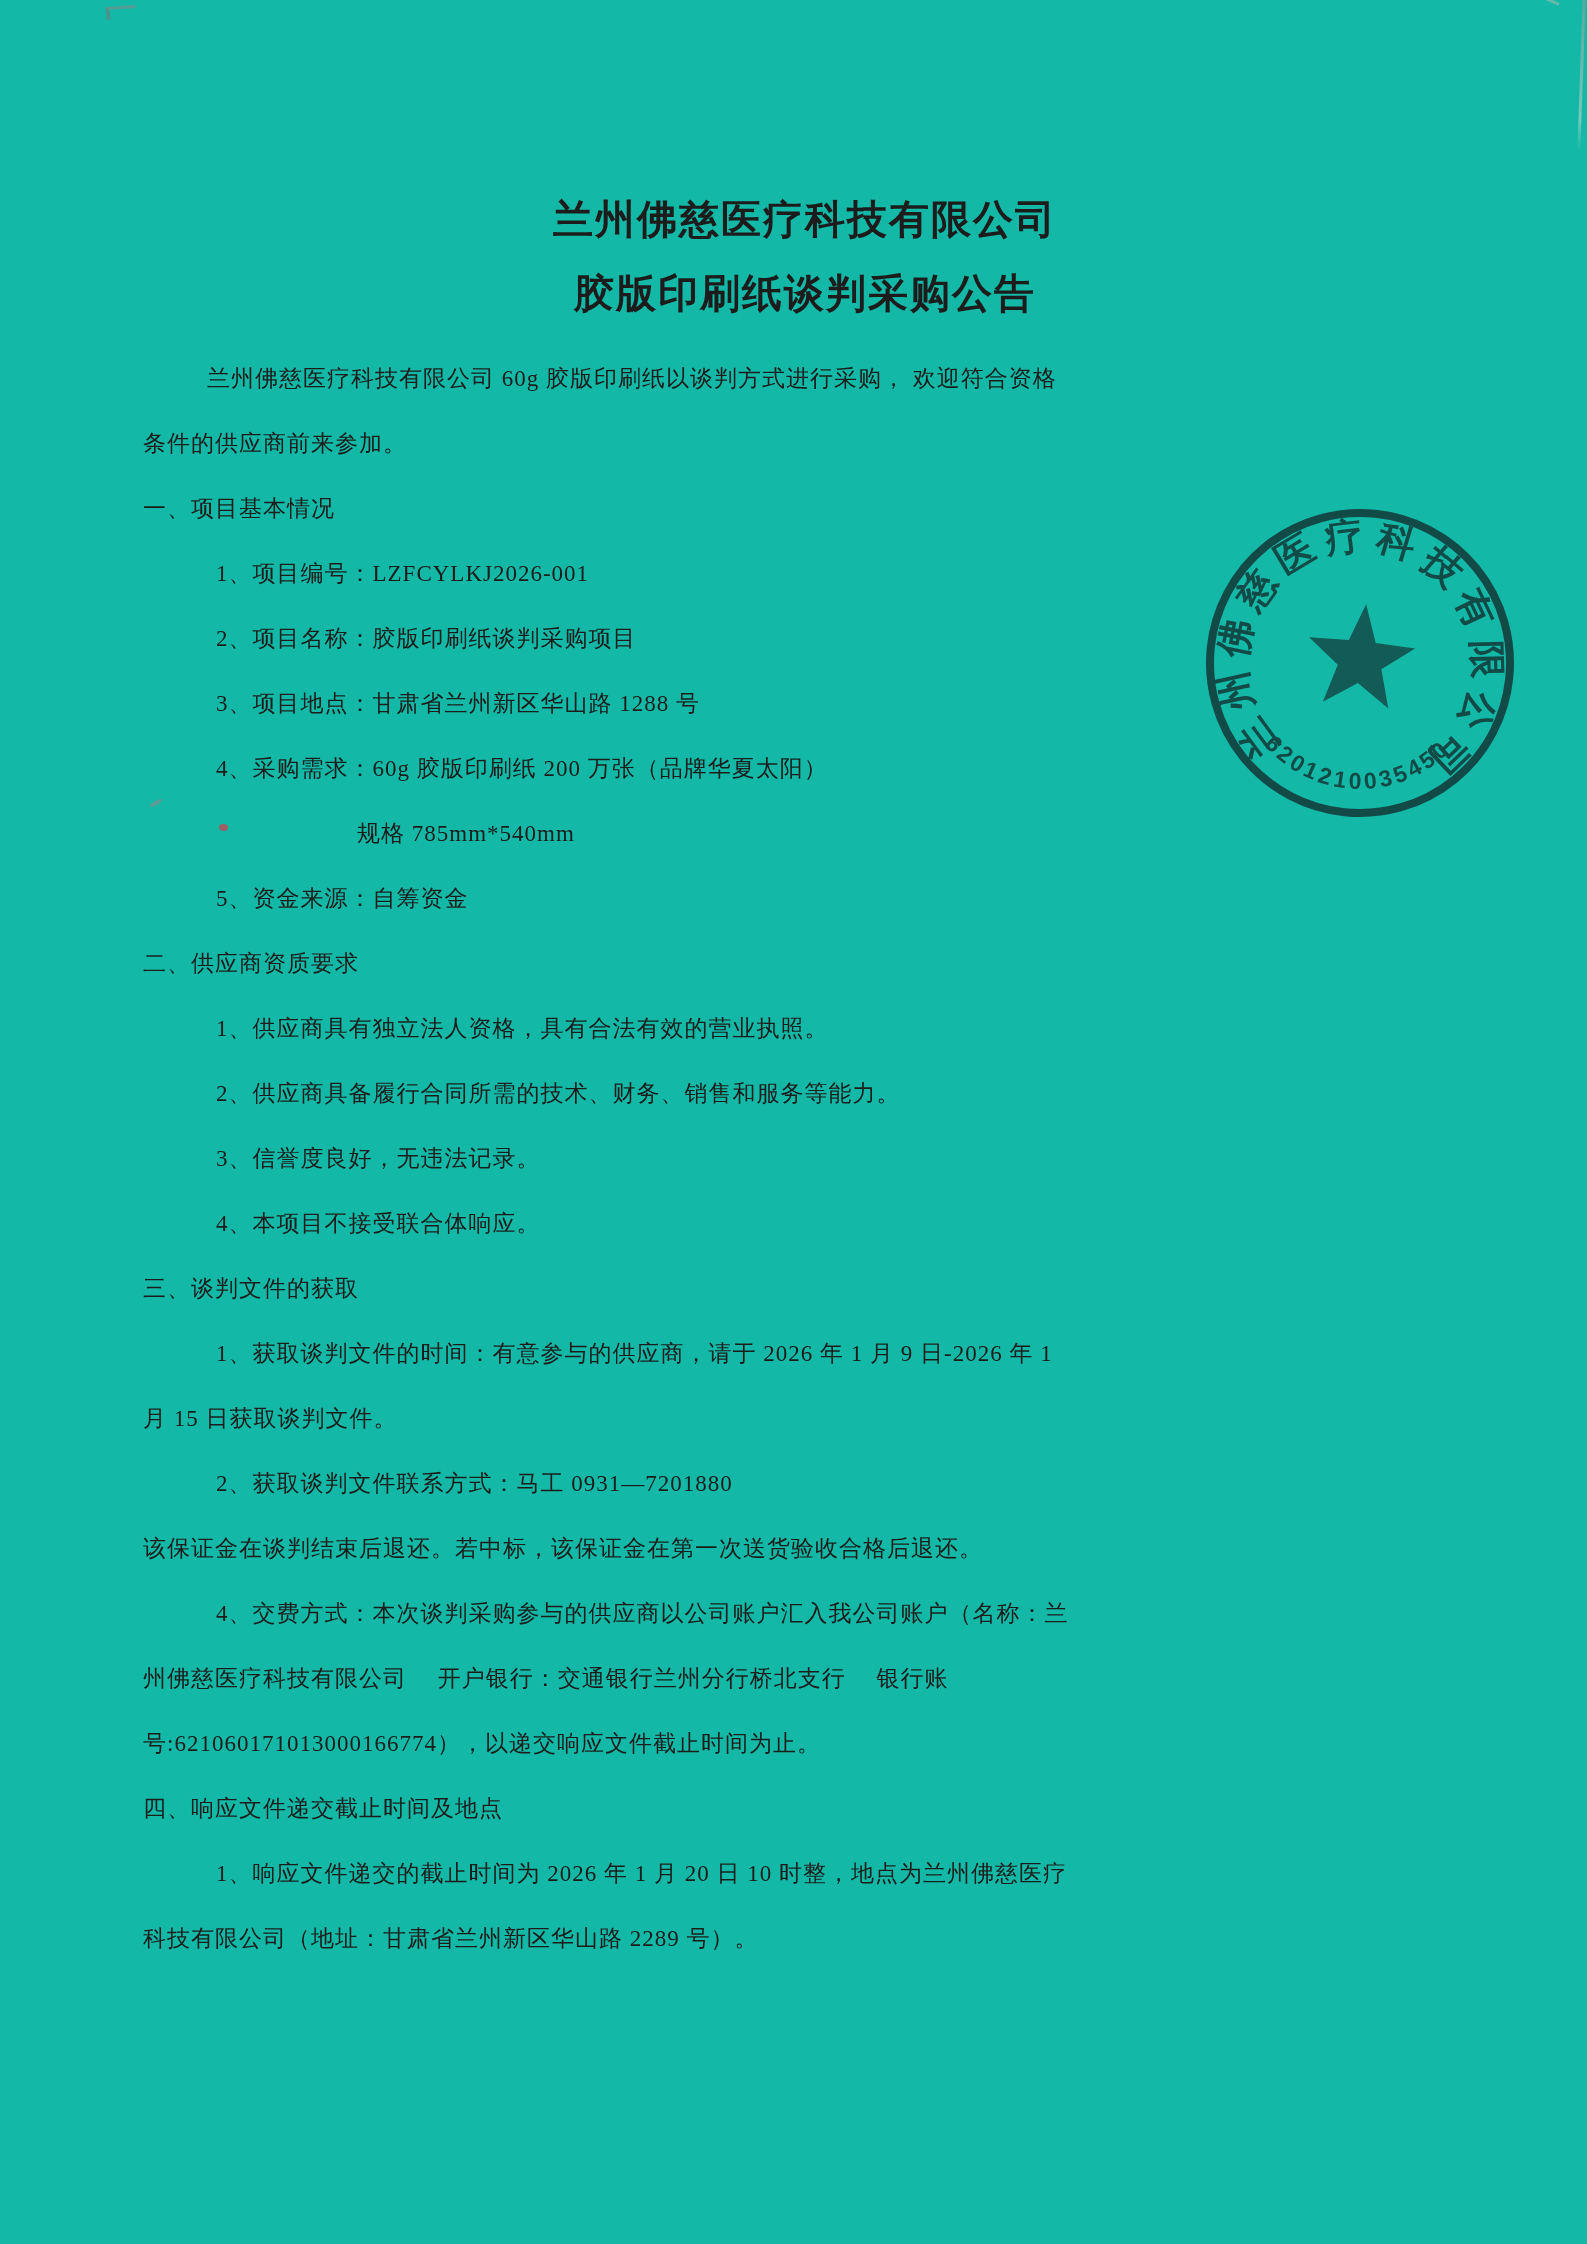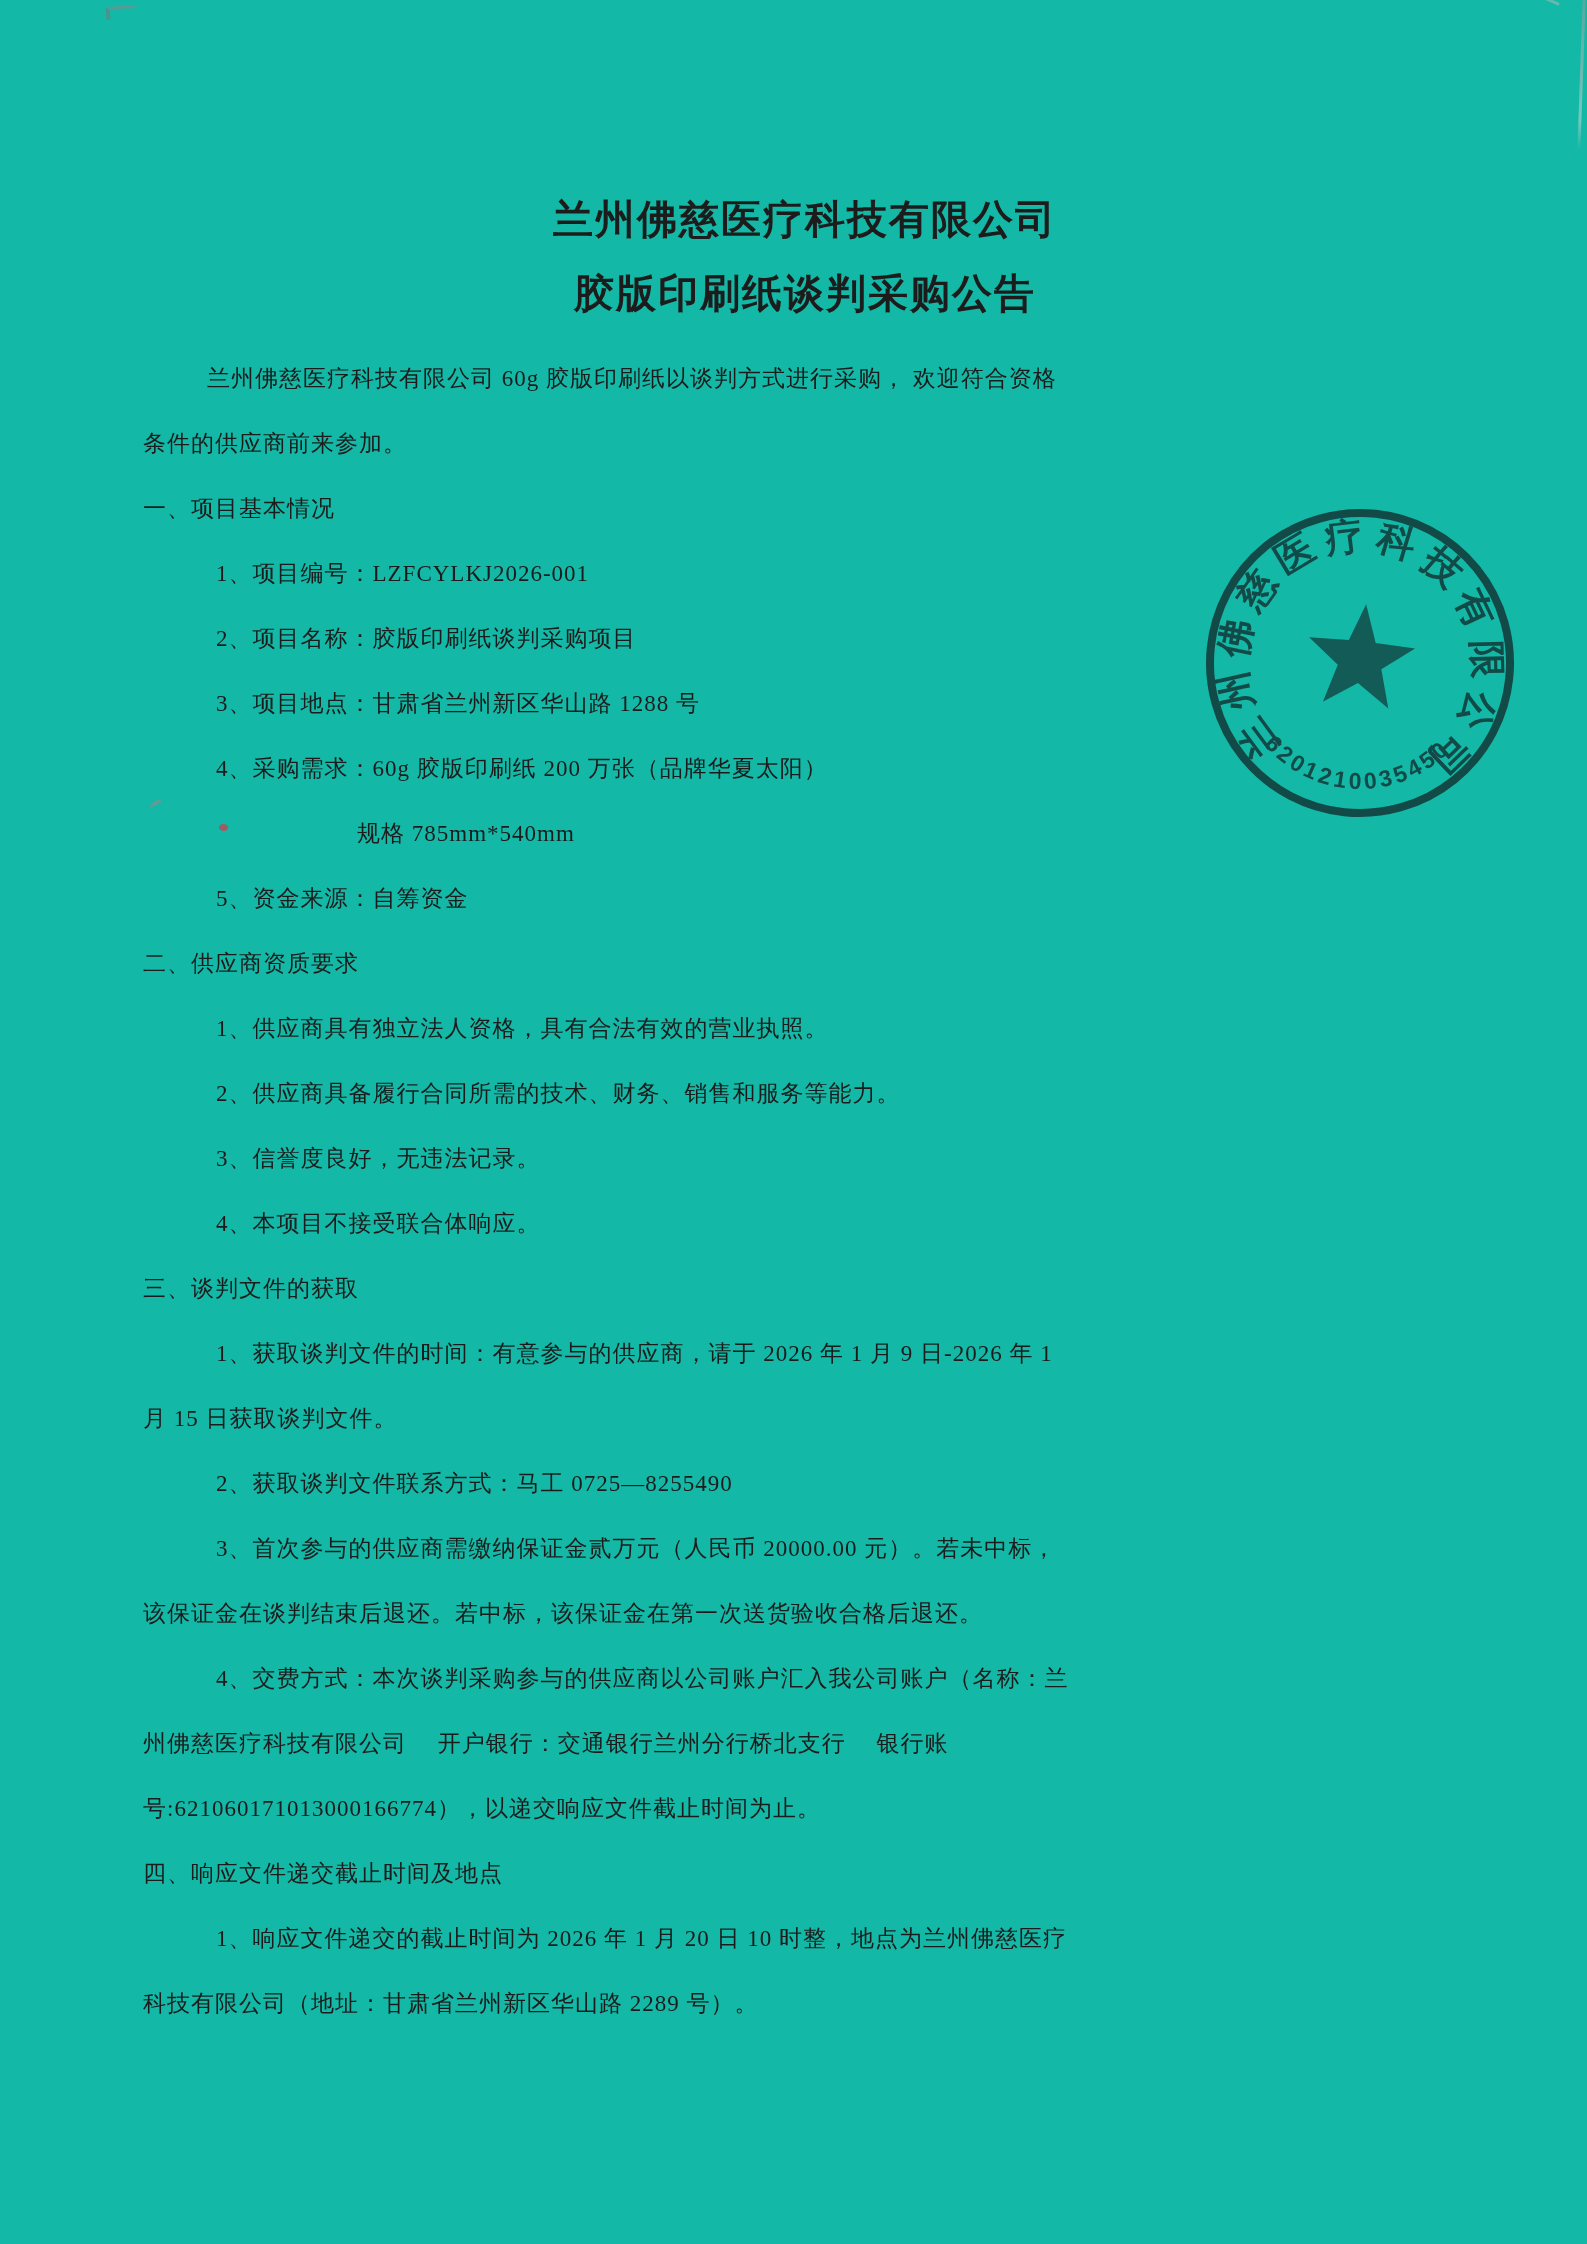--- a/index.html
+++ b/index.html
@@ -99,22 +99,21 @@
         <div class="line spec">规格 785mm*540mm</div>
         <div class="line item">5、资金来源：自筹资金</div>
         <div class="line section">二、供应商资质要求</div>
         <div class="line item">1、供应商具有独立法人资格，具有合法有效的营业执照。</div>
         <div class="line item">2、供应商具备履行合同所需的技术、财务、销售和服务等能力。</div>
         <div class="line item">3、信誉度良好，无违法记录。</div>
         <div class="line item">4、本项目不接受联合体响应。</div>
         <div class="line section">三、谈判文件的获取</div>
         <div class="line item">1、获取谈判文件的时间：有意参与的供应商，请于 2026 年 1 月 9 日-2026 年 1</div>
         <div class="line wrap">月 15 日获取谈判文件。</div>
-        <div class="line item">2、获取谈判文件联系方式：马工 0725—8255490</div>
-        <div class="line item">3、首次参与的供应商需缴纳保证金贰万元（人民币 20000.00 元）。若未中标，</div>
+        <div class="line item">2、获取谈判文件联系方式：马工 0931—7201880</div>
         <div class="line wrap">该保证金在谈判结束后退还。若中标，该保证金在第一次送货验收合格后退还。</div>
         <div class="line item">4、交费方式：本次谈判采购参与的供应商以公司账户汇入我公司账户（名称：兰</div>
         <div class="line wrap">州佛慈医疗科技有限公司　 开户银行：交通银行兰州分行桥北支行　 银行账</div>
         <div class="line wrap">号:621060171013000166774），以递交响应文件截止时间为止。</div>
         <div class="line section">四、响应文件递交截止时间及地点</div>
         <div class="line item">1、响应文件递交的截止时间为 2026 年 1 月 20 日 10 时整，地点为兰州佛慈医疗</div>
         <div class="line wrap">科技有限公司（地址：甘肃省兰州新区华山路 2289 号）。</div>
       </div>
   </div>
 

